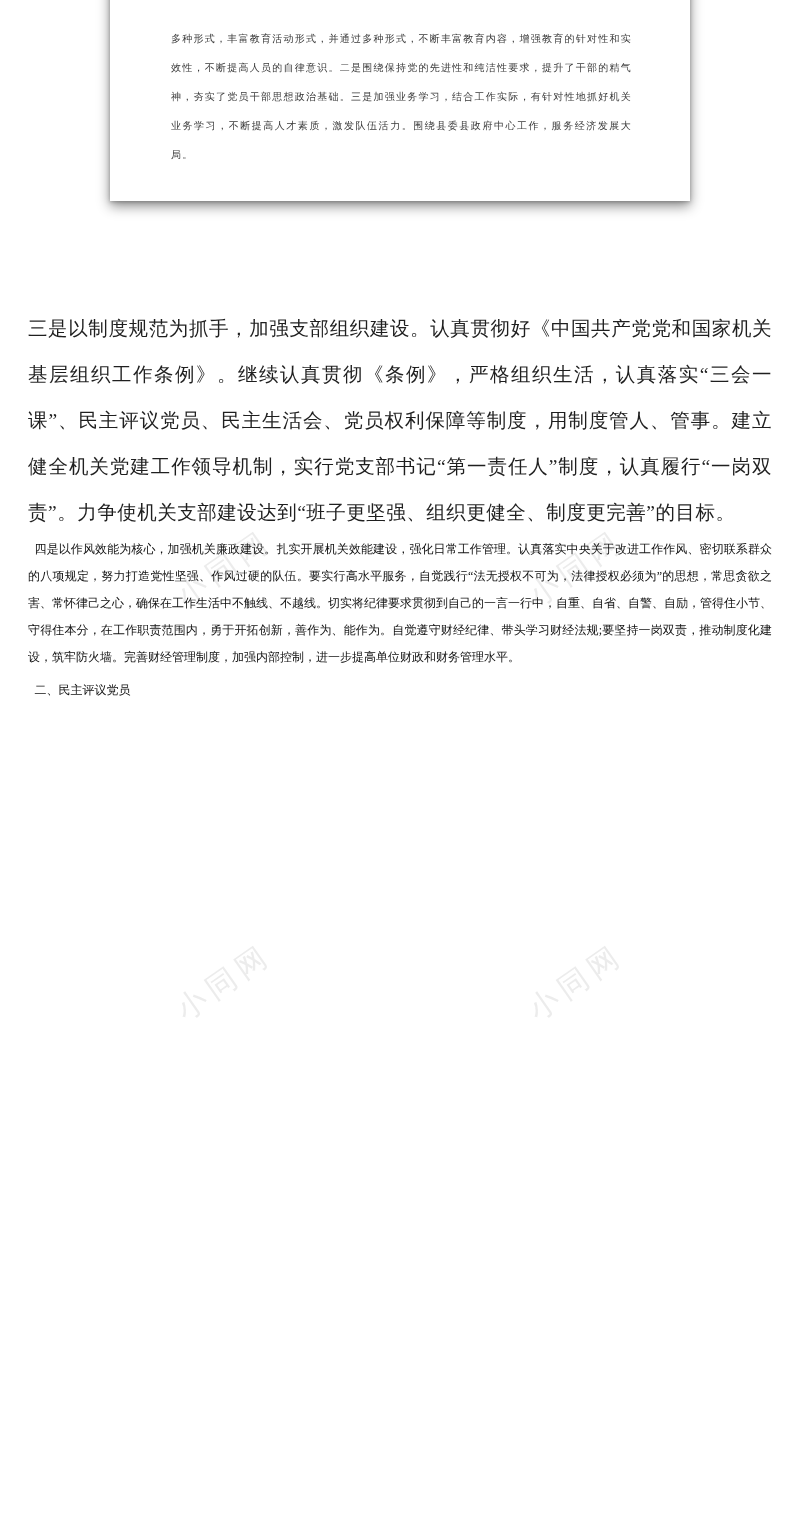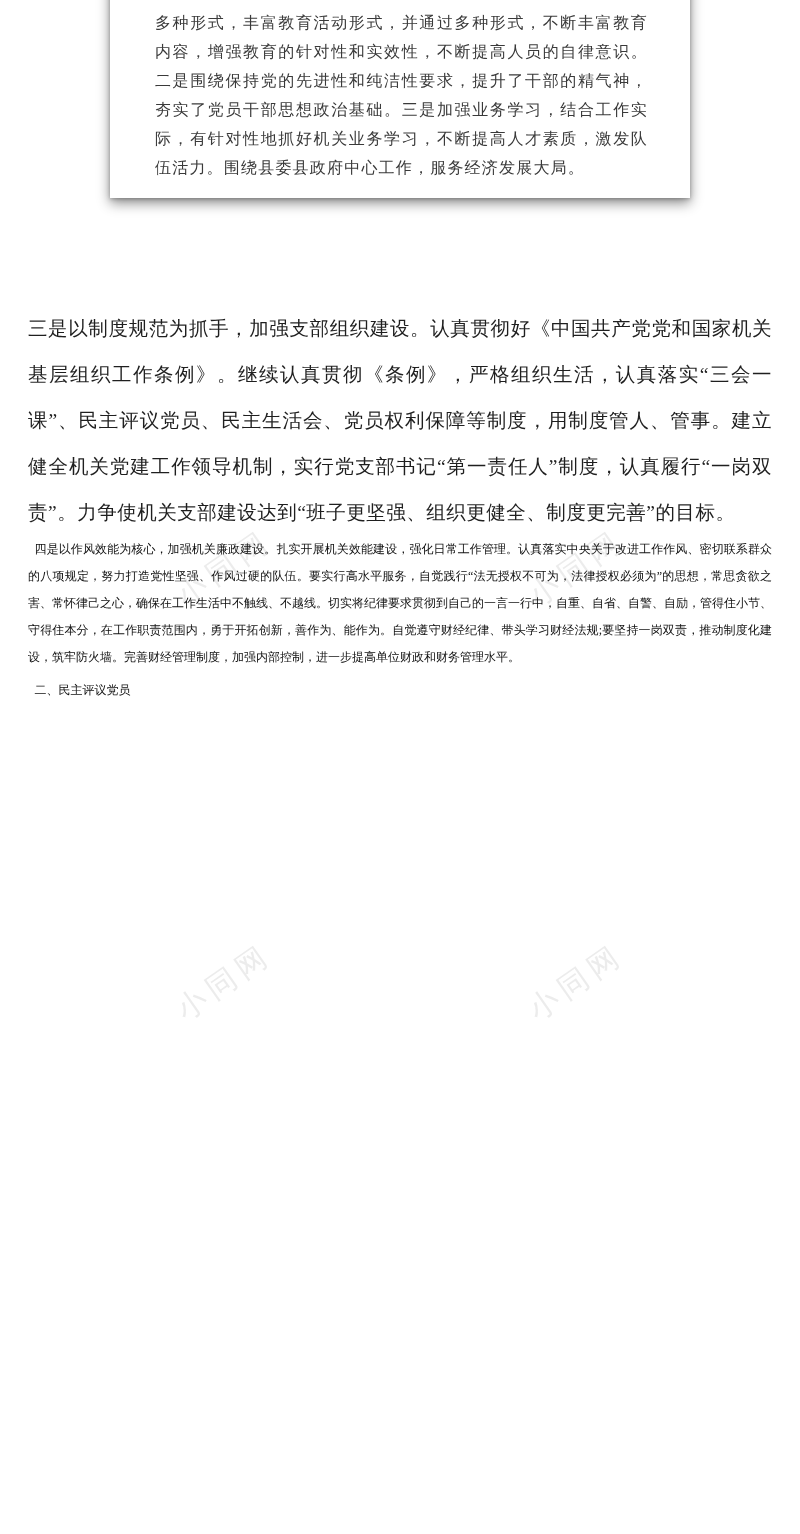--- a/index.html
+++ b/index.html
@@ -20,22 +20,22 @@
     position: absolute;
     left: 110px;
     top: -22px;
     width: 580px;
     box-sizing: border-box;
     padding: 30px 42px 16px 45px;
     background: #ffffff;
     box-shadow: 0 5px 12px rgba(0,0,0,0.45), 0 1px 4px rgba(0,0,0,0.25);
   }
   .prev-card p {
-    margin: 0;
-    font-size: 16px;
+    margin: 16px;
+    font-size: 10px;
     line-height: 29px;
     letter-spacing: 1.2px;
     color: #3a3a3a;
     text-align: justify;
   }
 
   
   .content {
     position: absolute;
     left: 28px;

